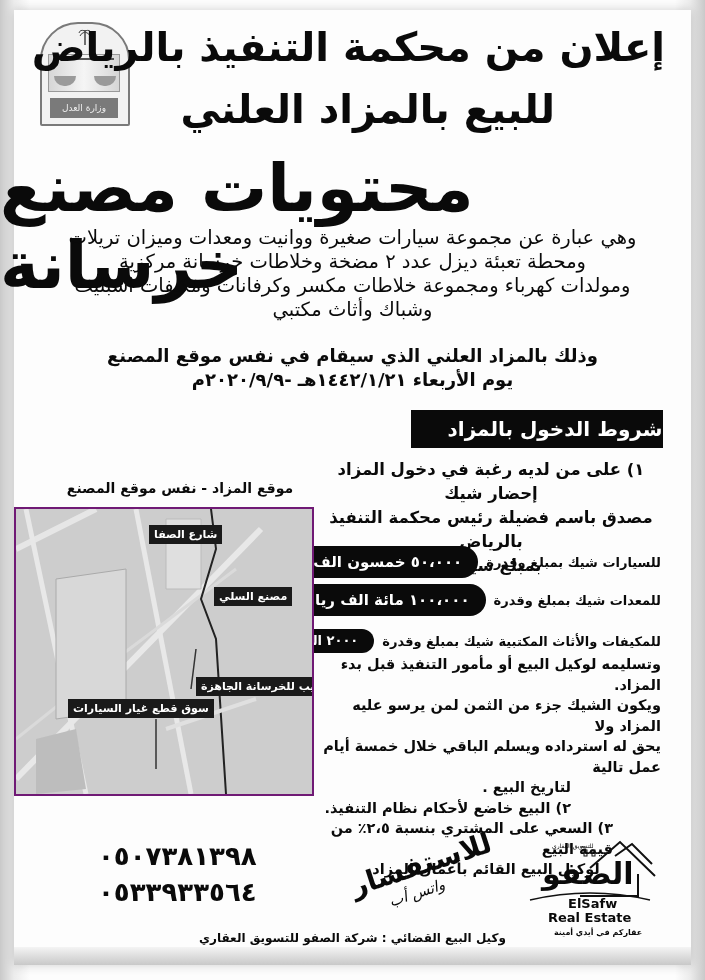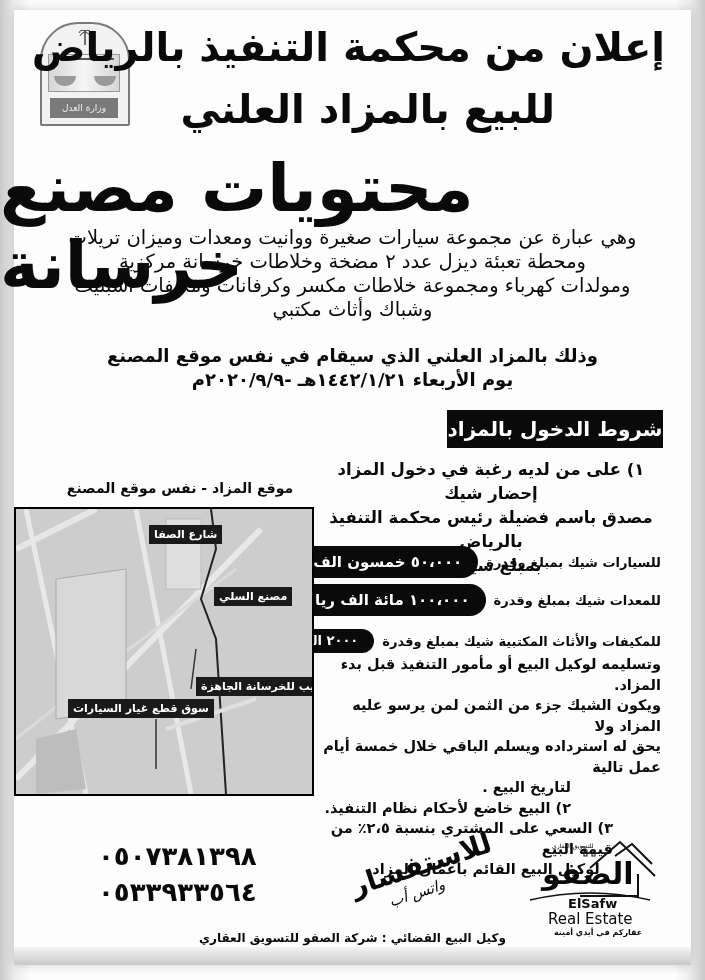--- a/index.html
+++ b/index.html
@@ -44,54 +44,54 @@
 
   .title1 { right:40px; top:24px; font-size:40px; font-weight:bold; letter-spacing:-1px; }
   .title2 { right:150px; top:86px; font-size:40px; font-weight:bold; }
   .title3 { left:0; right:11px; top:150px; text-align:left; font-size:66px; font-weight:bold; }
 
   .desc { left:20px; right:20px; top:226px; text-align:center; font-size:19.5px; font-weight:normal; line-height:24px; }
   .note { left:60px; right:60px; top:344px; text-align:center; font-size:18px; font-weight:bold; line-height:24px; }
 
   .cond-title {
     right:42px; top:410px; width:216px; height:38px; background:#0a0a0a; color:#fff;
-    font-size:20px; font-weight:bold; text-align:center; line-height:38px;
+    font-size:20px; font-weight:bold; text-align:center; line-height:38px;padding-left:36px;
   }
 
   .cond1 { right:44px; top:458px; width:340px; font-size:16.5px; font-weight:bold; line-height:24px; text-align:center; }
   .amount-row { right:44px; height:30px; display:flex; align-items:center; gap:8px; font-size:13px; font-weight:bold; }
   .pill {
     background:#0a0a0a; color:#fff; border-radius:16px; padding:0 16px; height:32px; line-height:32px;
     font-size:15px; font-weight:bold; white-space:nowrap;
   }
   .r1 { top:547px; } .r2 { top:585px; } .r3 { top:626px; }
   .r3 .pill { height:24px; line-height:24px; font-size:13px; border-radius:12px; }
 
   .cond-more { right:44px; top:654px; width:350px; font-size:14.5px; font-weight:bold; line-height:20.5px; text-align:right; }
   .cond-more .c { text-align:center; }
 
   .map-title { left:30px; width:300px; top:480px; text-align:center; font-size:14px; font-weight:bold; }
   .map {
-    left:14px; top:507px; width:296px; height:285px; border:2px solid #000000;
+    left:14px; top:507px; width:296px; height:285px; border:2px solid #701a75;
     background:#fde047; overflow:hidden;
   }
   .map svg { position:absolute; left:0; top:0; }
   .map-label {
     position:absolute; background:#1a1a1a; color:#fff; font-size:11px; font-weight:bold; padding:3px 5px; white-space:nowrap;
   }
 
   .phones { left:98px; top:838px; font-size:26px; font-weight:bold; letter-spacing:3px; line-height:36px; }
   .inquiry { left:348px; top:848px; font-size:28px; font-weight:bold; transform:rotate(-18deg); transform-origin:center; }
   .inquiry-sub { left:388px; top:884px; font-size:15px; transform:rotate(-18deg); font-style:italic; }
 
   .logo { left:520px; top:838px; width:140px; height:96px; }
   .logo .ar { position:absolute; left:22px; top:18px; font-size:30px; font-weight:bold; }
   .logo .small-ar { position:absolute; left:32px; top:4px; font-size:6px; }
   .logo .en1 { position:absolute; left:48px; top:58px; font-size:13px; font-weight:bold; }
-  .logo .en2 { position:absolute; left:28px; top:72px; font-size:15px; font-weight:normal; }
+  .logo .en2 { position:absolute; left:28px; top:72px; font-size:13px; font-weight:bold; }
   .logo .tag { position:absolute; left:34px; top:90px; font-size:8px; font-weight:bold; }
 
   .footer { left:150px; right:150px; top:930px; text-align:center; font-size:12px; font-weight:bold; line-height:16px; }
 </style>
 </head>
 <body>
 
 <div class="page">
   <div class="bottom-shade"></div>
 </div>

